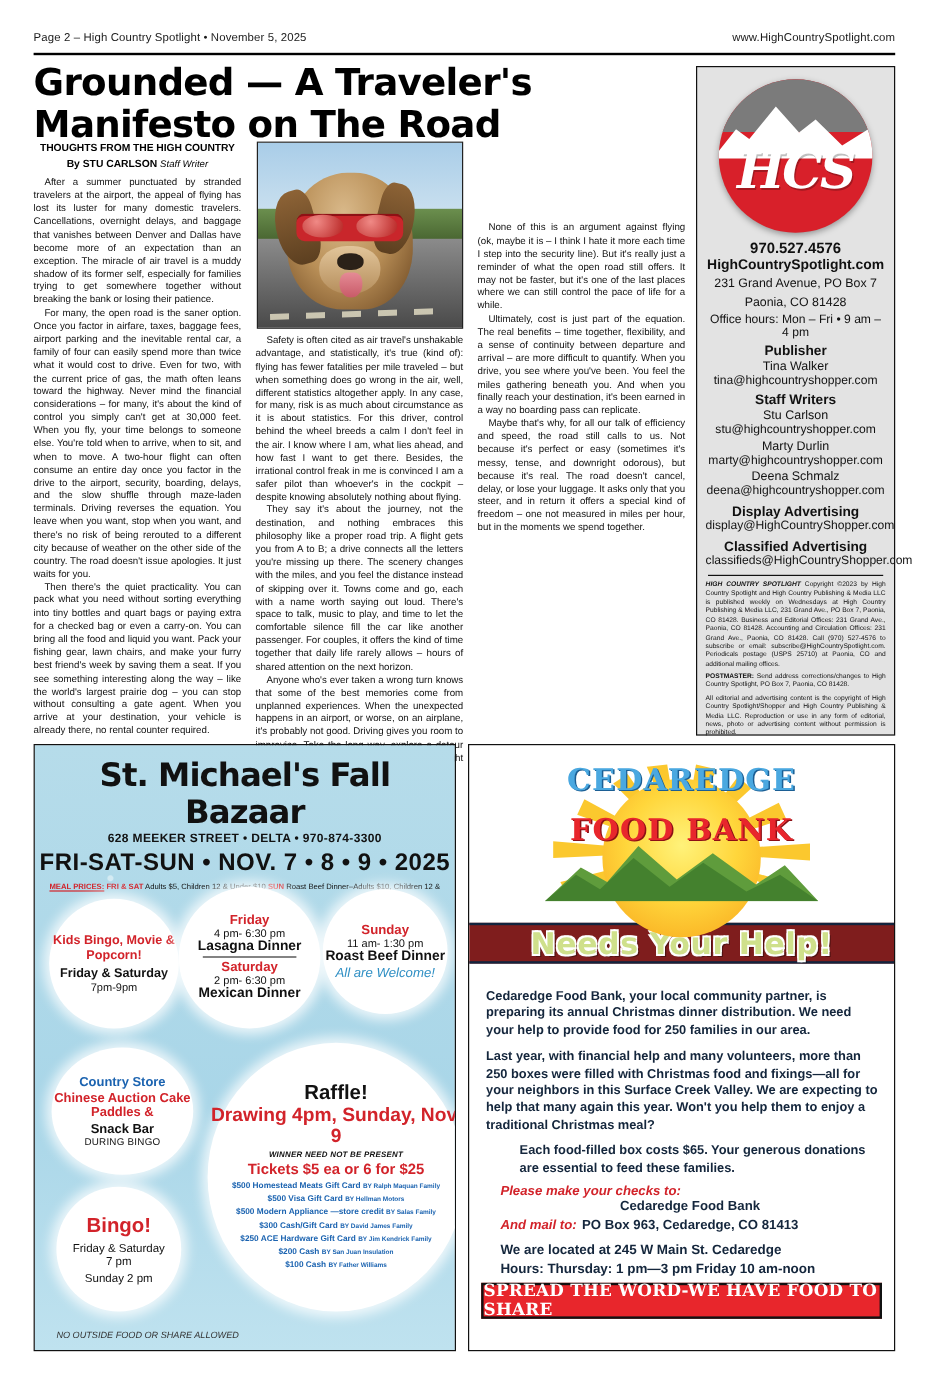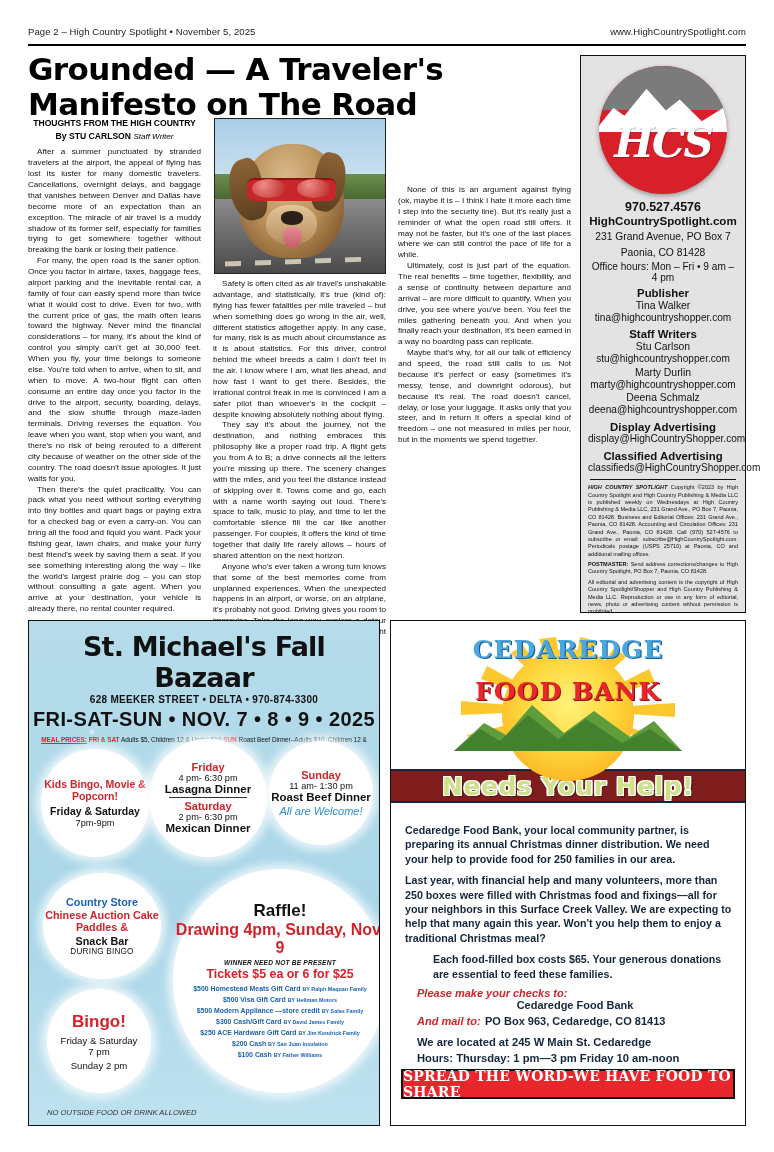--- a/index.html
+++ b/index.html
@@ -380,21 +380,21 @@
         <div><span>$500</span> <span>Homestead Meats Gift Card</span> <span class="by">BY Ralph Maquan Family</span></div>
         <div><span>$500</span> <span>Visa Gift Card</span> <span class="by">BY Hellman Motors</span></div>
         <div><span>$500</span> <span>Modern Appliance —store credit</span> <span class="by">BY Salas Family</span></div>
         <div><span>$300</span> <span>Cash/Gift Card</span> <span class="by">BY David James Family</span></div>
         <div><span>$250</span> <span>ACE Hardware Gift Card</span> <span class="by">BY Jim Kendrick Family</span></div>
         <div><span>$200</span> <span>Cash</span> <span class="by">BY San Juan Insulation</span></div>
         <div><span>$100</span> <span>Cash</span> <span class="by">BY Father Williams</span></div>
       </div>
     </div>
 
-    <div class="bz-footer">NO OUTSIDE FOOD OR DRINK ALLOWED</div>
+    <div class="bz-footer">NO OUTSIDE FOOD OR SHARE ALLOWED</div>
   </section>
 
   <section class="foodbank">
     <div class="fb-logo">
       <svg class="fb-rays" viewBox="0 0 250 150">
         <g fill="#fbc82e">
           <polygon points="125,75 96,4 113,2"></polygon>
             <polygon points="125,75 137,2 154,6"></polygon>
           <polygon points="125,75 68,18 80,10"></polygon>
             <polygon points="125,75 172,12 183,22"></polygon>

